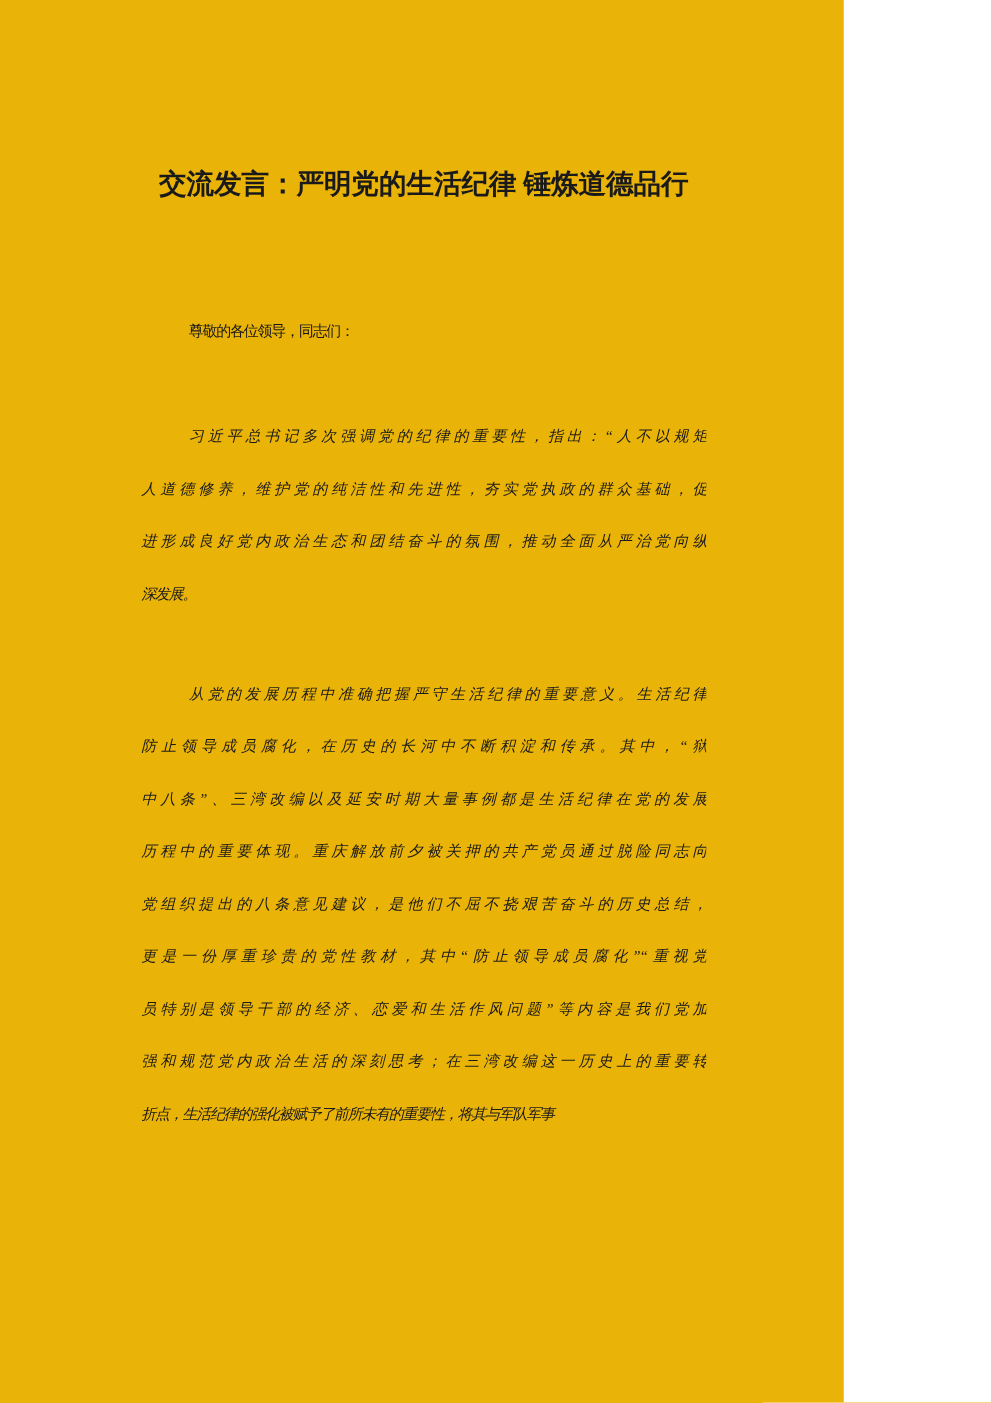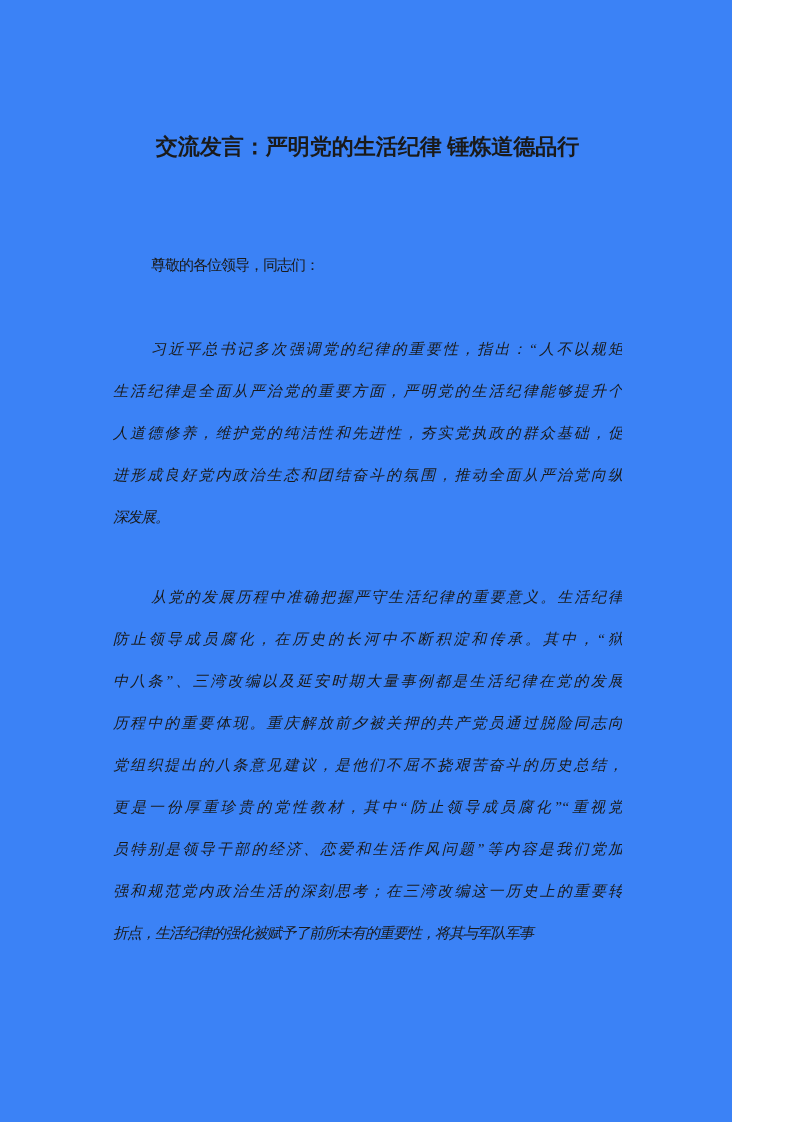--- a/index.html
+++ b/index.html
@@ -5,43 +5,43 @@
   html, body { margin: 0; padding: 0; }
   body {
     width: 793px;
     height: 1122px;
     background: #ffffff;
     color: #1a1a1a;
     font-family: "Liberation Serif", "DejaVu Serif", serif;
     overflow: hidden;
   }
   .page {
-    width: 732px;
+    width: 675px;
     height: 1122px;
-    background: #3b82f6;
+    background: #eab308;
     box-sizing: border-box;
   }
   .content {
     margin-left: 113px;
     margin-right: 110px; 
   }
   .doc-title {
     margin: 0;
     padding-top: 131px;
     font-size: 22px;
     line-height: 32px;
     font-weight: 700;
     text-align: center;
     letter-spacing: 0;
     white-space: nowrap;
   }
   .line {
     height: 42px;
     line-height: 42px;
-    font-size: 15px;
+    font-size: 12px;
     letter-spacing: -1px;
     text-align: justify;
     text-align-last: justify;
     overflow: hidden;
   }
   .line.indent { text-indent: 38px; }
   .line.pl { text-align-last: left; } 
   .salutation { margin-top: 81px; }
   .para { margin-top: 38px; font-style: italic; }
   .para:first-child { margin-top: 42px; }
@@ -49,21 +49,20 @@
 </head>
 <body>
 
 <div class="page">
   <div class="content">
     <h1 class="doc-title">交流发言：严明党的生活纪律 锤炼道德品行</h1>
     <div class="line indent pl salutation">尊敬的各位领导，同志们：</div>
     <div id="paragraphs">
         <div class="para">
           <div class="line indent">习近平总书记多次强调党的纪律的重要性，指出：“人不以规矩</div>
-          <div class="line">生活纪律是全面从严治党的重要方面，严明党的生活纪律能够提升个</div>
           <div class="line">人道德修养，维护党的纯洁性和先进性，夯实党执政的群众基础，促</div>
           <div class="line">进形成良好党内政治生态和团结奋斗的氛围，推动全面从严治党向纵</div>
           <div class="line pl">深发展。</div>
         </div>
         <div class="para">
           <div class="line indent">从党的发展历程中准确把握严守生活纪律的重要意义。生活纪律</div>
           <div class="line">防止领导成员腐化，在历史的长河中不断积淀和传承。其中，“狱</div>
           <div class="line">中八条”、三湾改编以及延安时期大量事例都是生活纪律在党的发展</div>
           <div class="line">历程中的重要体现。重庆解放前夕被关押的共产党员通过脱险同志向</div>
           <div class="line">党组织提出的八条意见建议，是他们不屈不挠艰苦奋斗的历史总结，</div>

